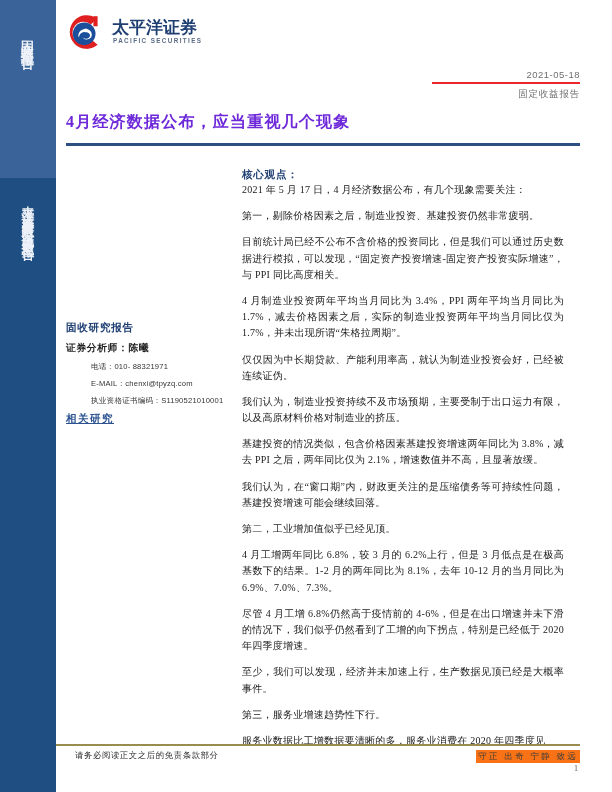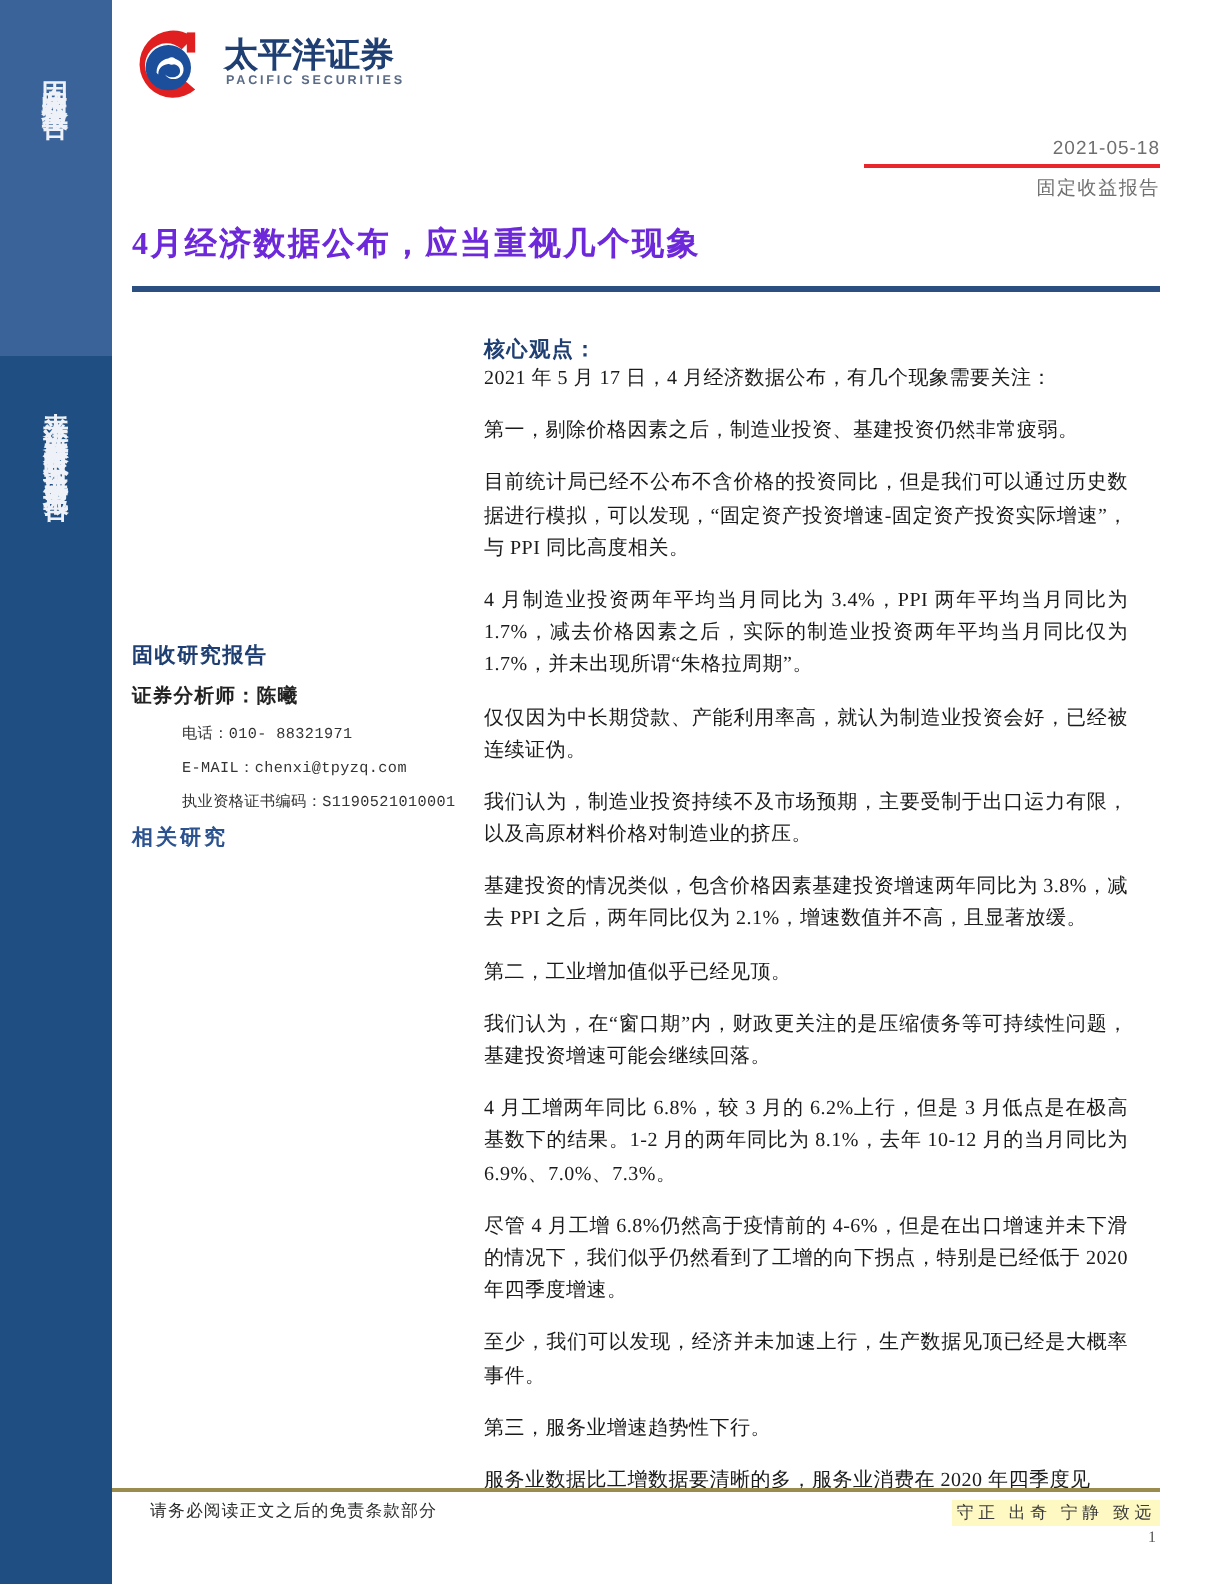--- a/index.html
+++ b/index.html
@@ -171,37 +171,38 @@
   }
   .info-analyst {
     font-family: "Liberation Serif", "DejaVu Serif", serif;
     font-size: 9.8px;
     font-weight: bold;
     color: #222222;
     letter-spacing: 0.6px;
     margin-bottom: 7px;
   }
   .info-row {
-    font-family: Liberation Mono, monospace;
+    font-family: Liberation Sans, sans-serif;
     font-size: 7.6px;
     color: #333333;
     letter-spacing: 0.2px;
     margin-bottom: 7px;
     white-space: nowrap;
     padding-left: 25px;
   }
   .related-heading {
     position: absolute;
     left: 66px;
     top: 412px;
     font-family: "Liberation Serif", "DejaVu Serif", serif;
     font-size: 10.5px;
     font-weight: bold;
     color: #2c5390;
     letter-spacing: 1.5px;
+    text-decoration: underline;
   }
 
   
   .body-col {
     position: absolute;
     left: 242px;
     top: 168px;
     width: 338px;
   }
   .core-heading {
@@ -241,21 +242,21 @@
     letter-spacing: 0.6px;
   }
   .footer-right {
     position: absolute;
     right: 32px;
     top: 750px;
     font-family: "Liberation Serif", "DejaVu Serif", serif;
     font-size: 8.4px;
     color: #3a3a3a;
     letter-spacing: 2.4px;
-    background: #fef9c3;
+    background: #f97316;
     padding: 1px 2px;
   }
   .page-num {
     position: absolute;
     right: 34px;
     top: 764px;
     font-family: "Liberation Serif", "DejaVu Serif", serif;
     font-size: 8px;
     color: #555555;
   }
@@ -304,22 +305,22 @@
 
   <div class="body-col">
     <div class="core-heading">核心观点：</div>
     <p class="para">2021 年 5 月 17 日，4 月经济数据公布，有几个现象需要关注：</p>
     <p class="para">第一，剔除价格因素之后，制造业投资、基建投资仍然非常疲弱。</p>
     <p class="para">目前统计局已经不公布不含价格的投资同比，但是我们可以通过历史数据进行模拟，可以发现，“固定资产投资增速-固定资产投资实际增速”，与 PPI 同比高度相关。</p>
     <p class="para">4 月制造业投资两年平均当月同比为 3.4%，PPI 两年平均当月同比为 1.7%，减去价格因素之后，实际的制造业投资两年平均当月同比仅为 1.7%，并未出现所谓“朱格拉周期”。</p>
     <p class="para">仅仅因为中长期贷款、产能利用率高，就认为制造业投资会好，已经被连续证伪。</p>
     <p class="para">我们认为，制造业投资持续不及市场预期，主要受制于出口运力有限，以及高原材料价格对制造业的挤压。</p>
     <p class="para">基建投资的情况类似，包含价格因素基建投资增速两年同比为 3.8%，减去 PPI 之后，两年同比仅为 2.1%，增速数值并不高，且显著放缓。</p>
+    <p class="para">我们认为，在“窗口期”内，财政更关注的是压缩债务等可持续性问题，基建投资增速可能会继续回落。</p>
     <p class="para">第二，工业增加值似乎已经见顶。</p>
-    <p class="para">我们认为，在“窗口期”内，财政更关注的是压缩债务等可持续性问题，基建投资增速可能会继续回落。</p>
     <p class="para">4 月工增两年同比 6.8%，较 3 月的 6.2%上行，但是 3 月低点是在极高基数下的结果。1-2 月的两年同比为 8.1%，去年 10-12 月的当月同比为 6.9%、7.0%、7.3%。</p>
     <p class="para">尽管 4 月工增 6.8%仍然高于疫情前的 4-6%，但是在出口增速并未下滑的情况下，我们似乎仍然看到了工增的向下拐点，特别是已经低于 2020 年四季度增速。</p>
     <p class="para">至少，我们可以发现，经济并未加速上行，生产数据见顶已经是大概率事件。</p>
     <p class="para">第三，服务业增速趋势性下行。</p>
     <p class="para">服务业数据比工增数据要清晰的多，服务业消费在 2020 年四季度见</p>
   </div>
 
   <div class="footer-rule"></div>
   <div class="footer-left">请务必阅读正文之后的免责条款部分</div>
   <div class="footer-right">守正 出奇 宁静 致远</div>

